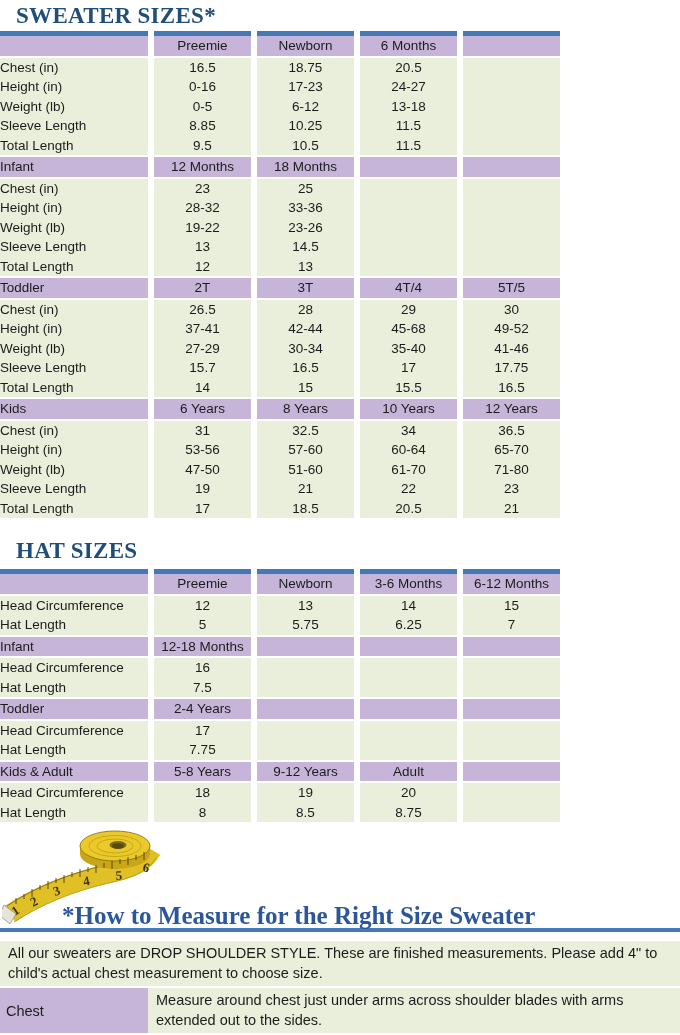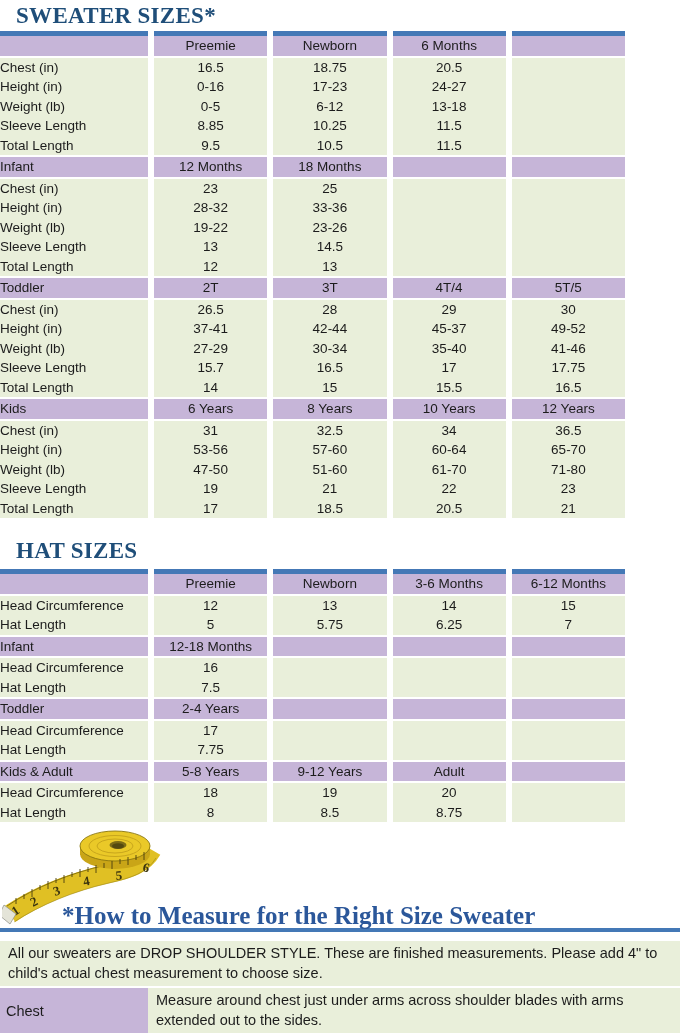--- a/index.html
+++ b/index.html
@@ -10,21 +10,21 @@
   
   h1.big-title{
     font-family:"Liberation Serif", serif;
     font-weight:bold;letter-spacing:.3px;
     color:var(--title_blue);
     font-size:23px;line-height:25px;
     margin:3px 0 3px 16px;
   }
   h1#hat-title{margin-top:20px;margin-bottom:6px;}
   
-  .size-table{width:625px;}
+  .size-table{width:560px;}
   .row{display:grid;grid-template-columns:148px 1fr 1fr 1fr 1fr;column-gap:6px;}
   .cell{
     background:var(--row_green);
     font-size:13.5px;line-height:19.5px;height:19.5px;
     text-align:center;white-space:nowrap;overflow:hidden;
   }
   .cell.label{text-align:left;padding-left:0;}
   .row.header .cell{background:var(--header_lavender);}
   .row.bar .cell{background:var(--bar_blue);height:5px;}
   .section{margin-top:2px;}
@@ -167,21 +167,21 @@
         <div class="cell label">Chest (in)</div>
         <div class="cell">26.5</div>
         <div class="cell">28</div>
         <div class="cell">29</div>
         <div class="cell">30</div>
       </div>
       <div class="row data">
         <div class="cell label">Height (in)</div>
         <div class="cell">37-41</div>
         <div class="cell">42-44</div>
-        <div class="cell">45-37</div>
+        <div class="cell">45-68</div>
         <div class="cell">49-52</div>
       </div>
       <div class="row data">
         <div class="cell label">Weight (lb)</div>
         <div class="cell">27-29</div>
         <div class="cell">30-34</div>
         <div class="cell">35-40</div>
         <div class="cell">41-46</div>
       </div>
       <div class="row data">

